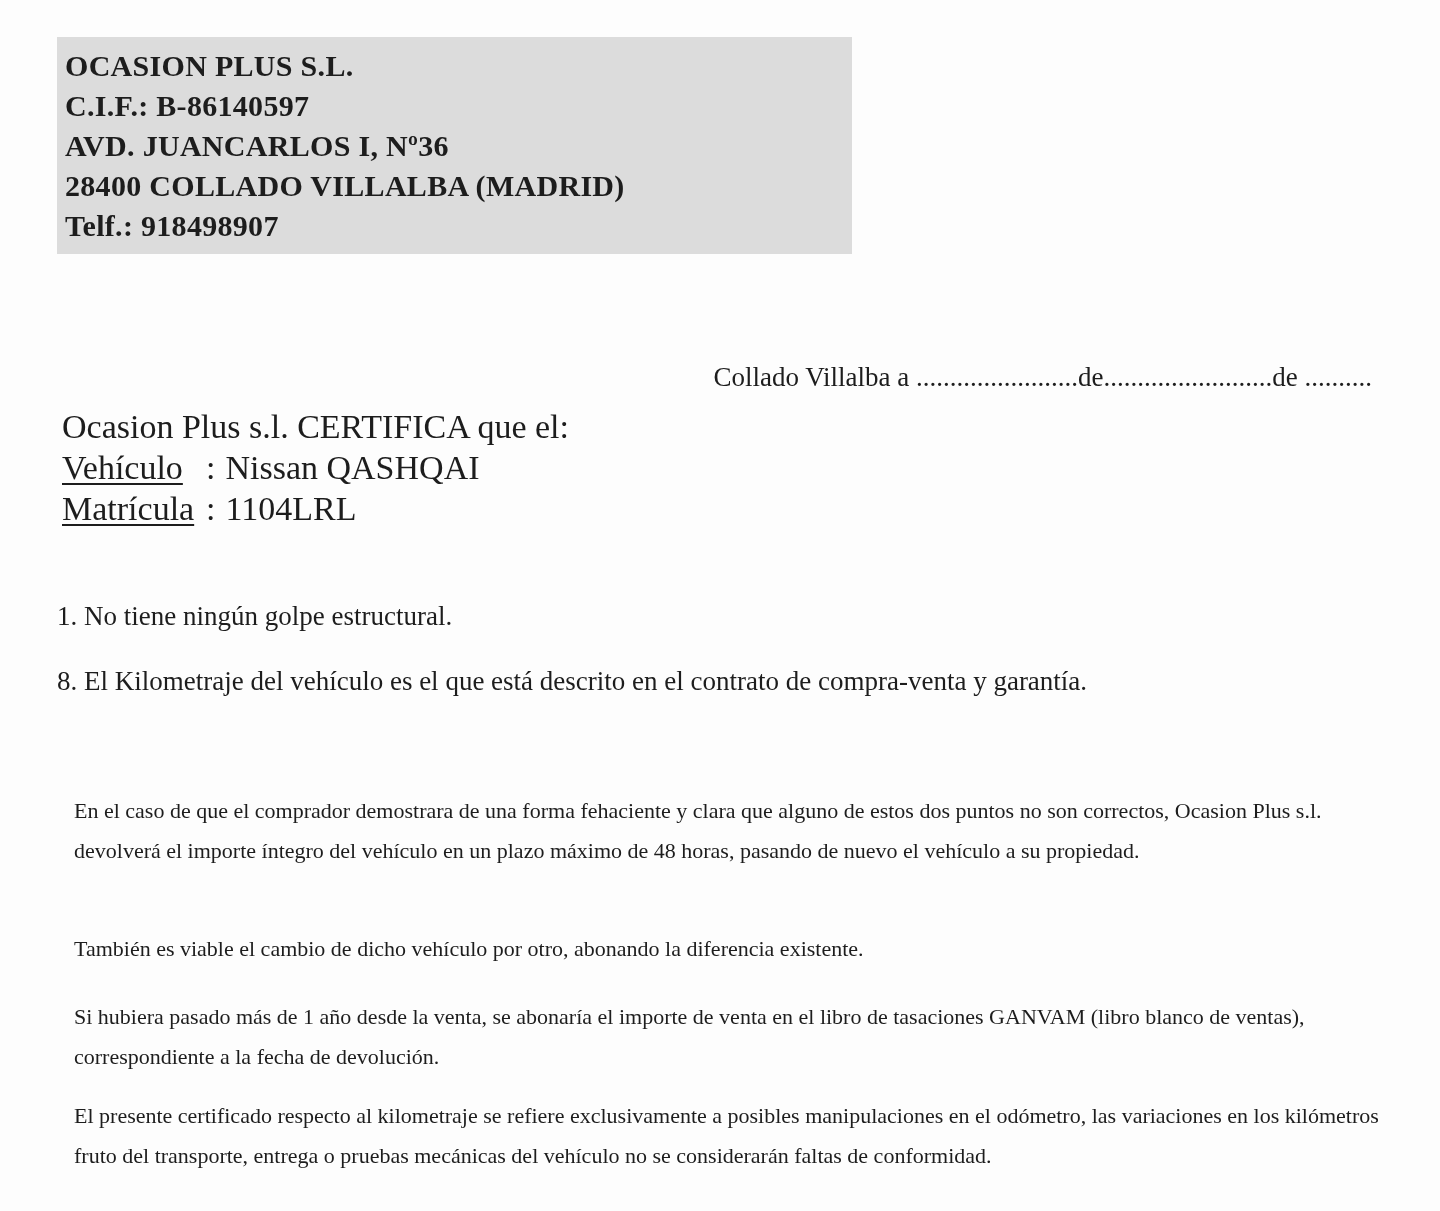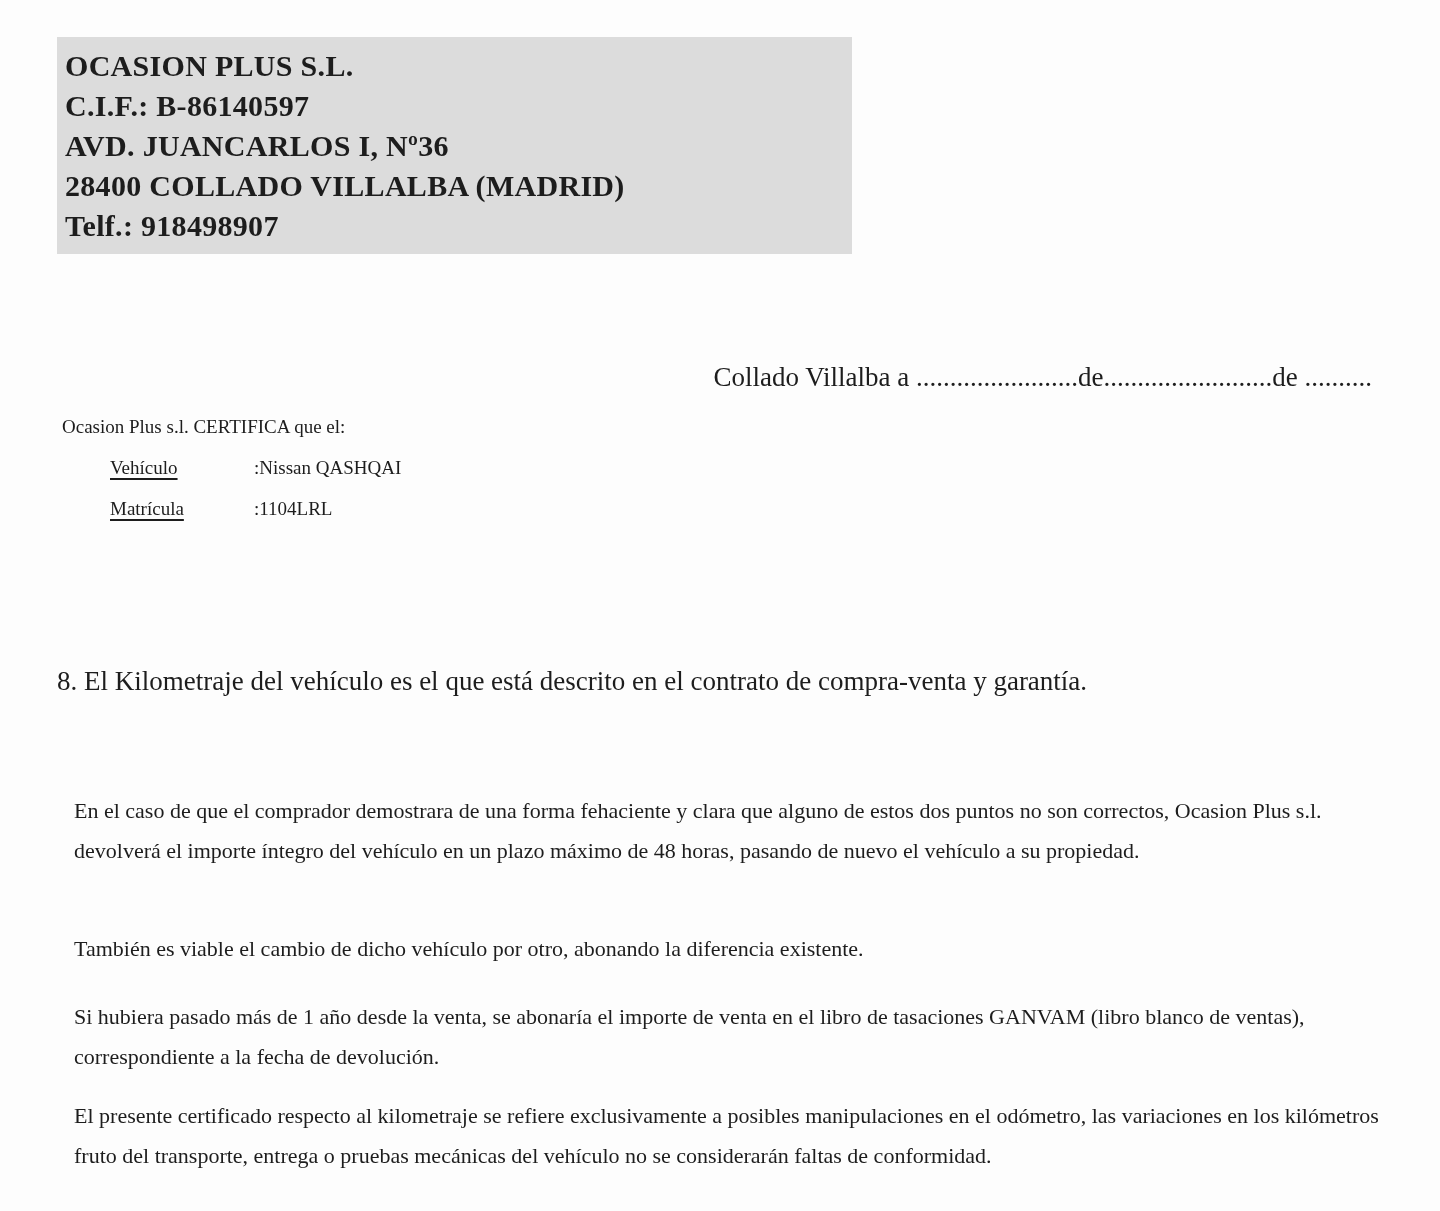--- a/index.html
+++ b/index.html
@@ -51,32 +51,32 @@
     line-height: 32px;
     white-space: nowrap;
     margin-top: 28px;
   }
 
   
   .certify {
     position: absolute;
     left: 62px;
     top: 406px;
-    font-size: 19px;
+    font-size: 34px;
     line-height: 41px;
   }
   .kv-label {
     display: inline-block;
     width: 144px;
     text-decoration: underline;
     text-decoration-thickness: 2px;
     text-underline-offset: 4px;
-    margin-left: 48px;
   }
   .kv-value {
+    margin-left: 10px;
   }
 
   
   .point {
     position: absolute;
     left: 57px;
     width: 1330px;
     font-size: 27px;
     line-height: 40px;
   }
@@ -115,20 +115,21 @@
   <div class="certify">
     <p>Ocasion Plus s.l. CERTIFICA que el:</p>
     <p>
       <span class="kv-label">Vehículo</span><span class="kv-sep">:</span><span class="kv-value">Nissan QASHQAI</span>
     </p>
     <p>
       <span class="kv-label">Matrícula</span><span class="kv-sep">:</span><span class="kv-value">1104LRL</span>
     </p>
   </div>
 
+  <p class="point point-1">1. No tiene ningún golpe estructural.</p>
   <p class="point point-2">8. El Kilometraje del vehículo es el que está descrito en el contrato de compra-venta y garantía.</p>
 
   <p class="para para-1">En el caso de que el comprador demostrara de una forma fehaciente y clara que alguno de estos dos puntos no son correctos, Ocasion Plus s.l. devolverá el importe íntegro del vehículo en un plazo máximo de 48 horas, pasando de nuevo el vehículo a su propiedad.</p>
   <p class="para para-2">También es viable el cambio de dicho vehículo por otro, abonando la diferencia existente.</p>
   <p class="para para-3">Si hubiera pasado más de 1 año desde la venta, se abonaría el importe de venta en el libro de tasaciones GANVAM (libro blanco de ventas), correspondiente a la fecha de devolución.</p>
   <p class="para para-4">El presente certificado respecto al kilometraje se refiere exclusivamente a posibles manipulaciones en el odómetro, las variaciones en los kilómetros fruto del transporte, entrega o pruebas mecánicas del vehículo no se considerarán faltas de conformidad.</p>
 
 </div>
 
 </body></html>

